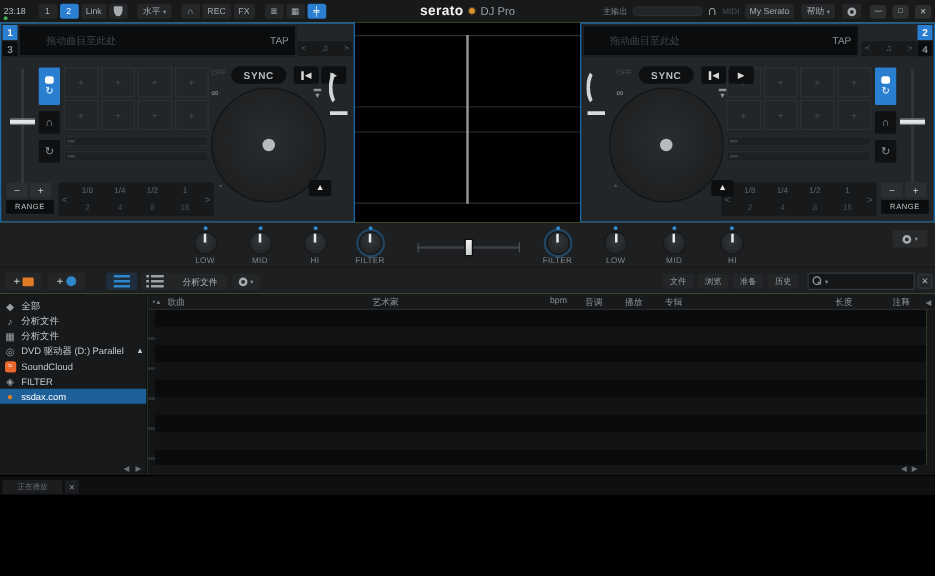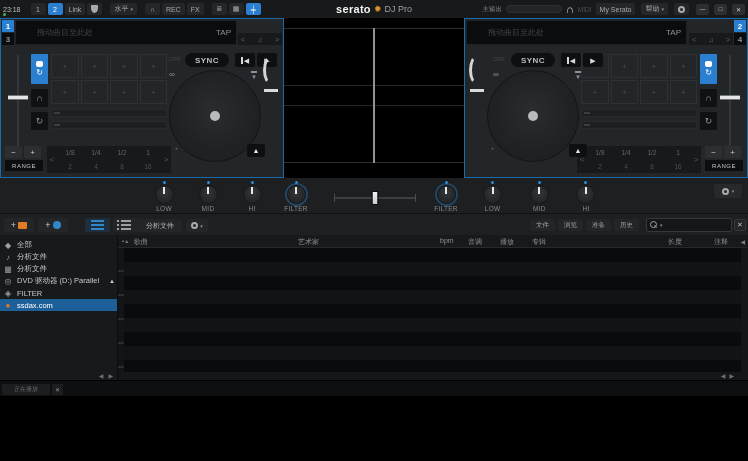--- a/index.html
+++ b/index.html
@@ -574,20 +574,26 @@
     <div class="srow">
       <span class="sico">▦</span>
       <span class="slabel">分析文件</span>
     </div>
     <div class="srow">
       <span class="sico">◎</span>
       <span class="slabel">DVD 驱动器 (D:) Parallel</span>
       <span class="sej">▲</span>
     </div>
     <div class="srow">
+      <span class="sico">
+          <span class="scico">≈</span>
+        </span>
+      <span class="slabel">SoundCloud</span>
+    </div>
+    <div class="srow">
       <span class="sico">◈</span>
       <span class="slabel">FILTER</span>
     </div>
     <div class="srow sel">
       <span class="sico" style="color:#e07b26">●</span>
       <span class="slabel">ssdax.com</span>
     </div>
     <div class="sb-arrows">
       <span>◀</span>
       <span>▶</span>

